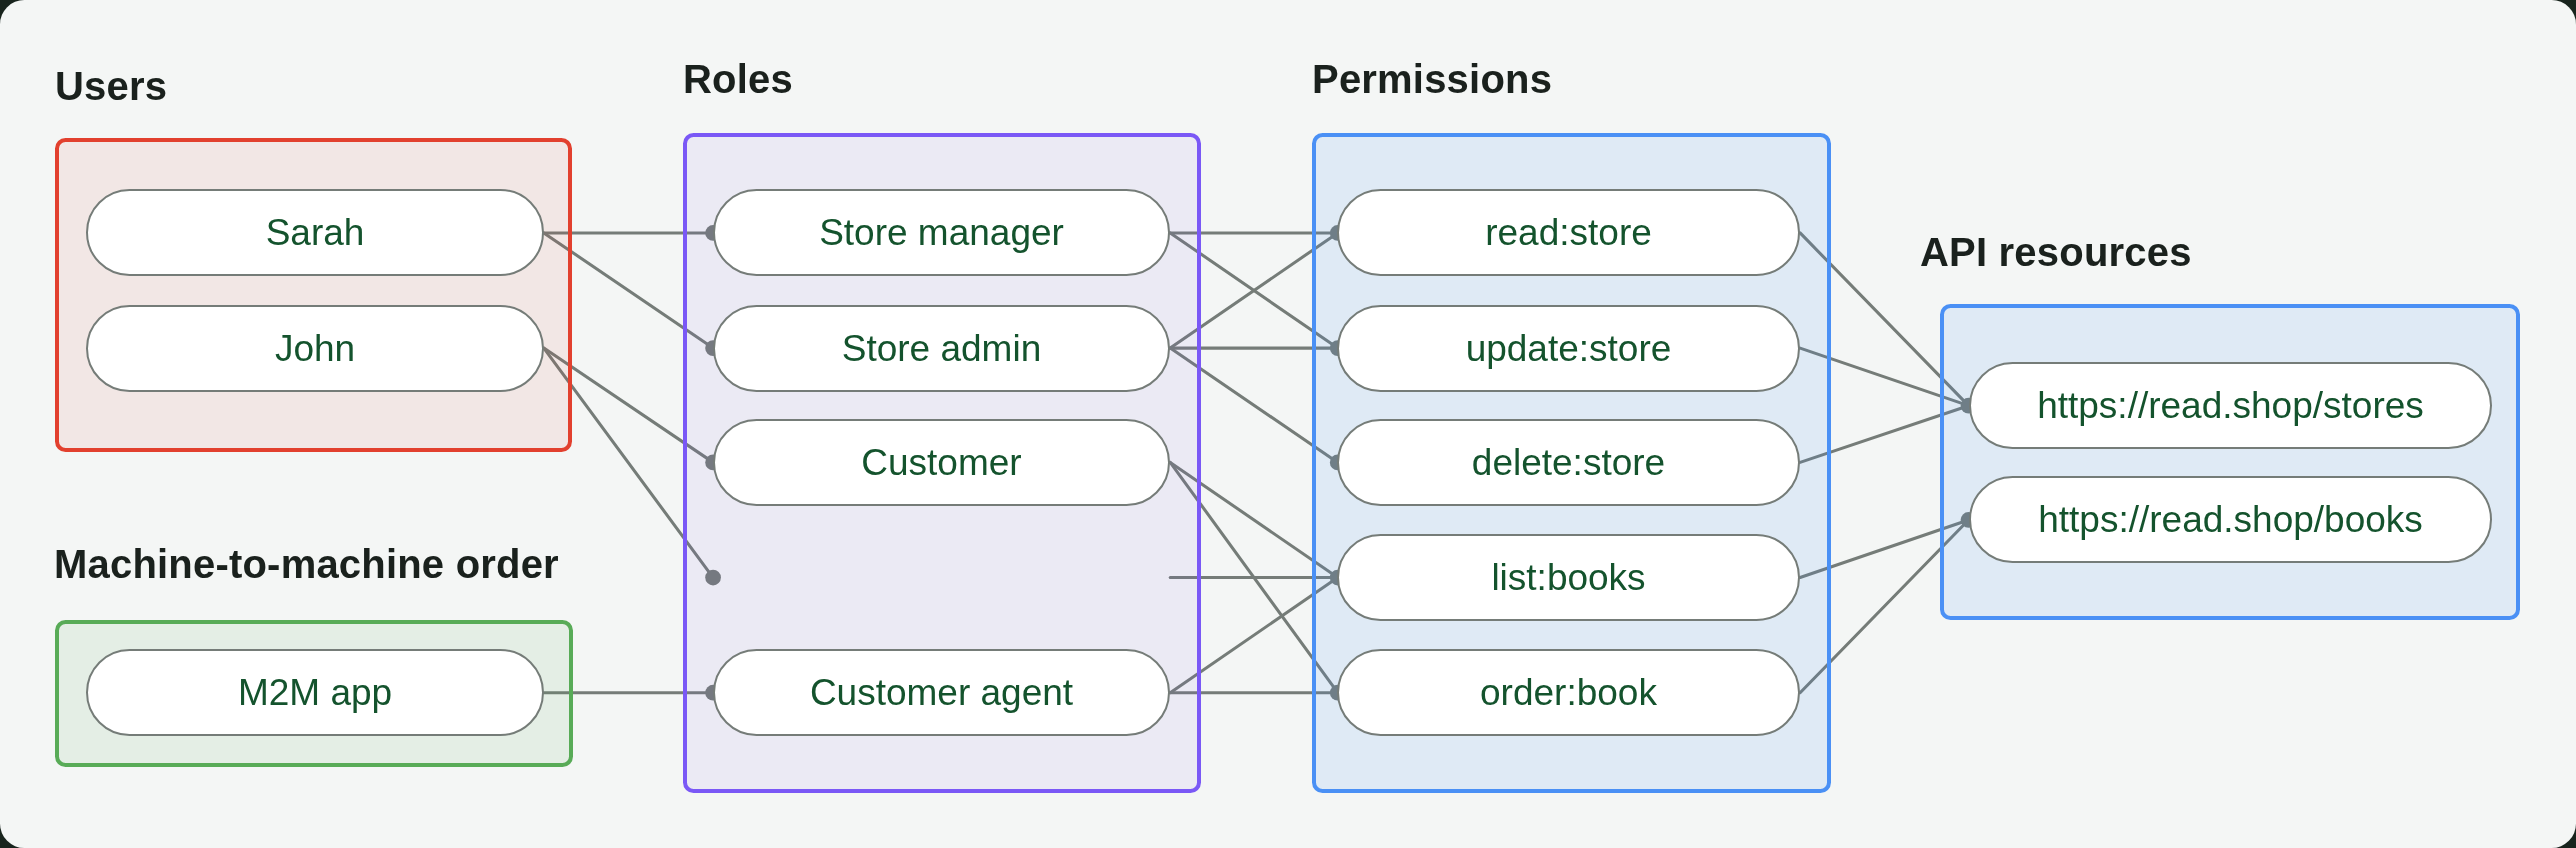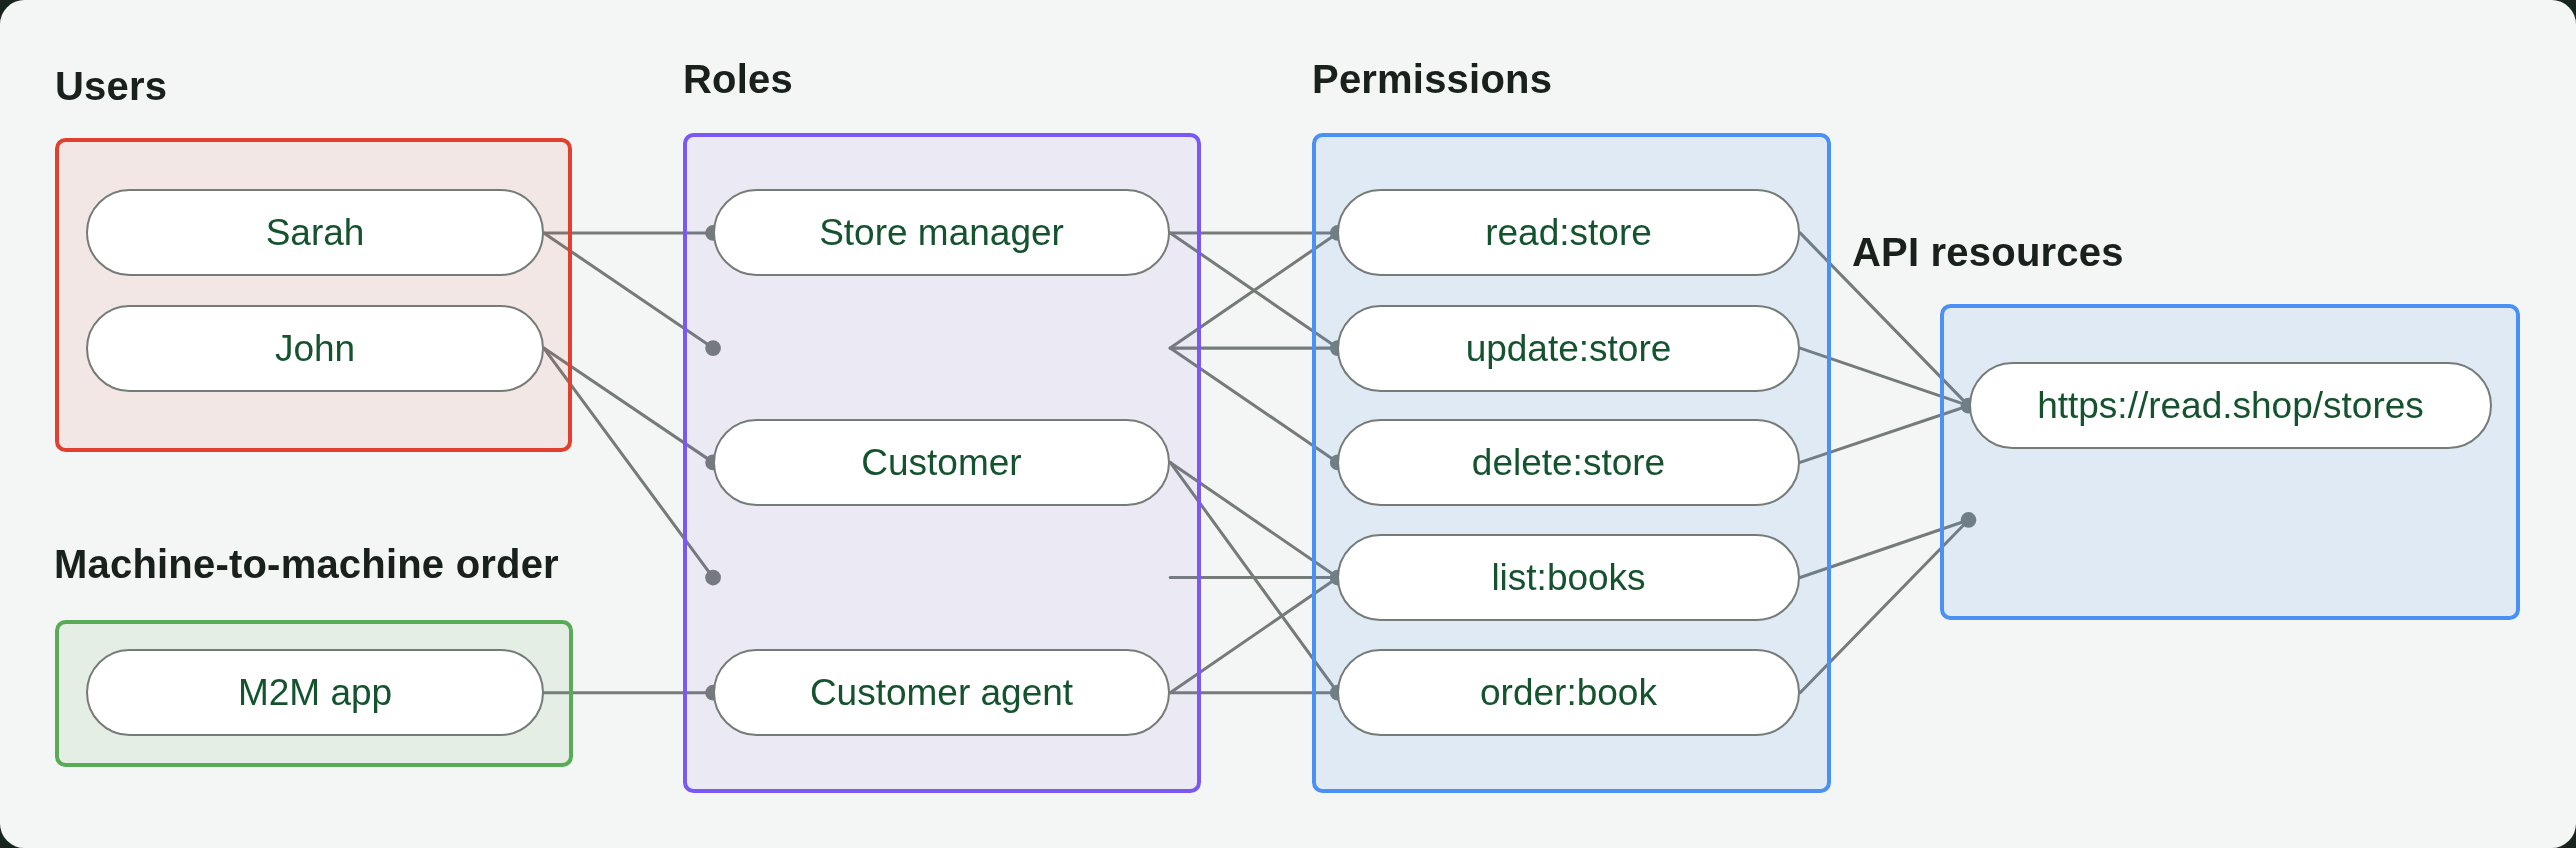--- a/index.html
+++ b/index.html
@@ -8,21 +8,21 @@
   .group{position:absolute;border-radius:10.5px;box-sizing:border-box;border:4.4px solid transparent;}
   .group.users{left:55px;top:138px;width:517px;height:314px;border-color:#e2402e;background:rgba(226,64,46,0.08);}
   .group.m2m{left:55px;top:620px;width:518px;height:147px;border-color:#58ab57;background:rgba(88,171,87,0.10);}
   .group.roles{left:683px;top:133px;width:518px;height:660px;border-color:#7a58f6;background:rgba(122,88,246,0.07);}
   .group.permissions{left:1312px;top:133px;width:519px;height:660px;border-color:#4a90f5;background:rgba(74,144,245,0.12);}
   .group.api{left:1940px;top:304px;width:580px;height:316px;border-color:#4a90f5;background:rgba(74,144,245,0.12);}
   .section-title{position:absolute;font-size:40px;line-height:1.15;font-weight:600;color:#1a211d;letter-spacing:0.2px;}
   .t-users{left:55px;top:63px;}
   .t-roles{left:683px;top:56px;}
   .t-permissions{left:1312px;top:56px;}
-  .t-api{left:1852px;top:229px;}
+  .t-api{left:1920px;top:229px;}
   .t-m2m{left:54px;top:541px;}
   .pill{position:absolute;height:87px;background:#ffffff;border:2.6px solid #757c78;border-radius:52px;box-sizing:border-box;
         display:flex;align-items:center;justify-content:center;font-size:37px;color:#14532d;white-space:nowrap;}
   .pill.u{left:86px;width:458px;}
   .pill.r{left:713px;width:457px;}
   .pill.p{left:1337px;width:463px;}
   .pill.a{left:1969px;width:523px;}
 </style>
 </head>
 <body>
@@ -82,25 +82,27 @@
   <div class="section-title t-permissions">Permissions</div>
   <div class="section-title t-api">API resources</div>
   <div class="section-title t-m2m">Machine-to-machine order</div>
 
   <div class="pill u" style="top:189px">Sarah</div>
   <div class="pill u" style="top:305px">John</div>
 
   <div class="pill u" style="top:649px">M2M app</div>
 
   <div class="pill r" style="top:189px">Store manager</div>
+  <div class="pill r" style="top:305px">Store admin</div>
   <div class="pill r" style="top:419px">Customer</div>
   <div class="pill r" style="top:649px">Customer agent</div>
 
   <div class="pill p" style="top:189px">read:store</div>
   <div class="pill p" style="top:305px">update:store</div>
   <div class="pill p" style="top:419px">delete:store</div>
   <div class="pill p" style="top:534px">list:books</div>
   <div class="pill p" style="top:649px">order:book</div>
 
   <div class="pill a" style="top:362px">https://read.shop/stores</div>
+  <div class="pill a" style="top:476px">https://read.shop/books</div>
 
 </div>
 
 
 </body></html>

